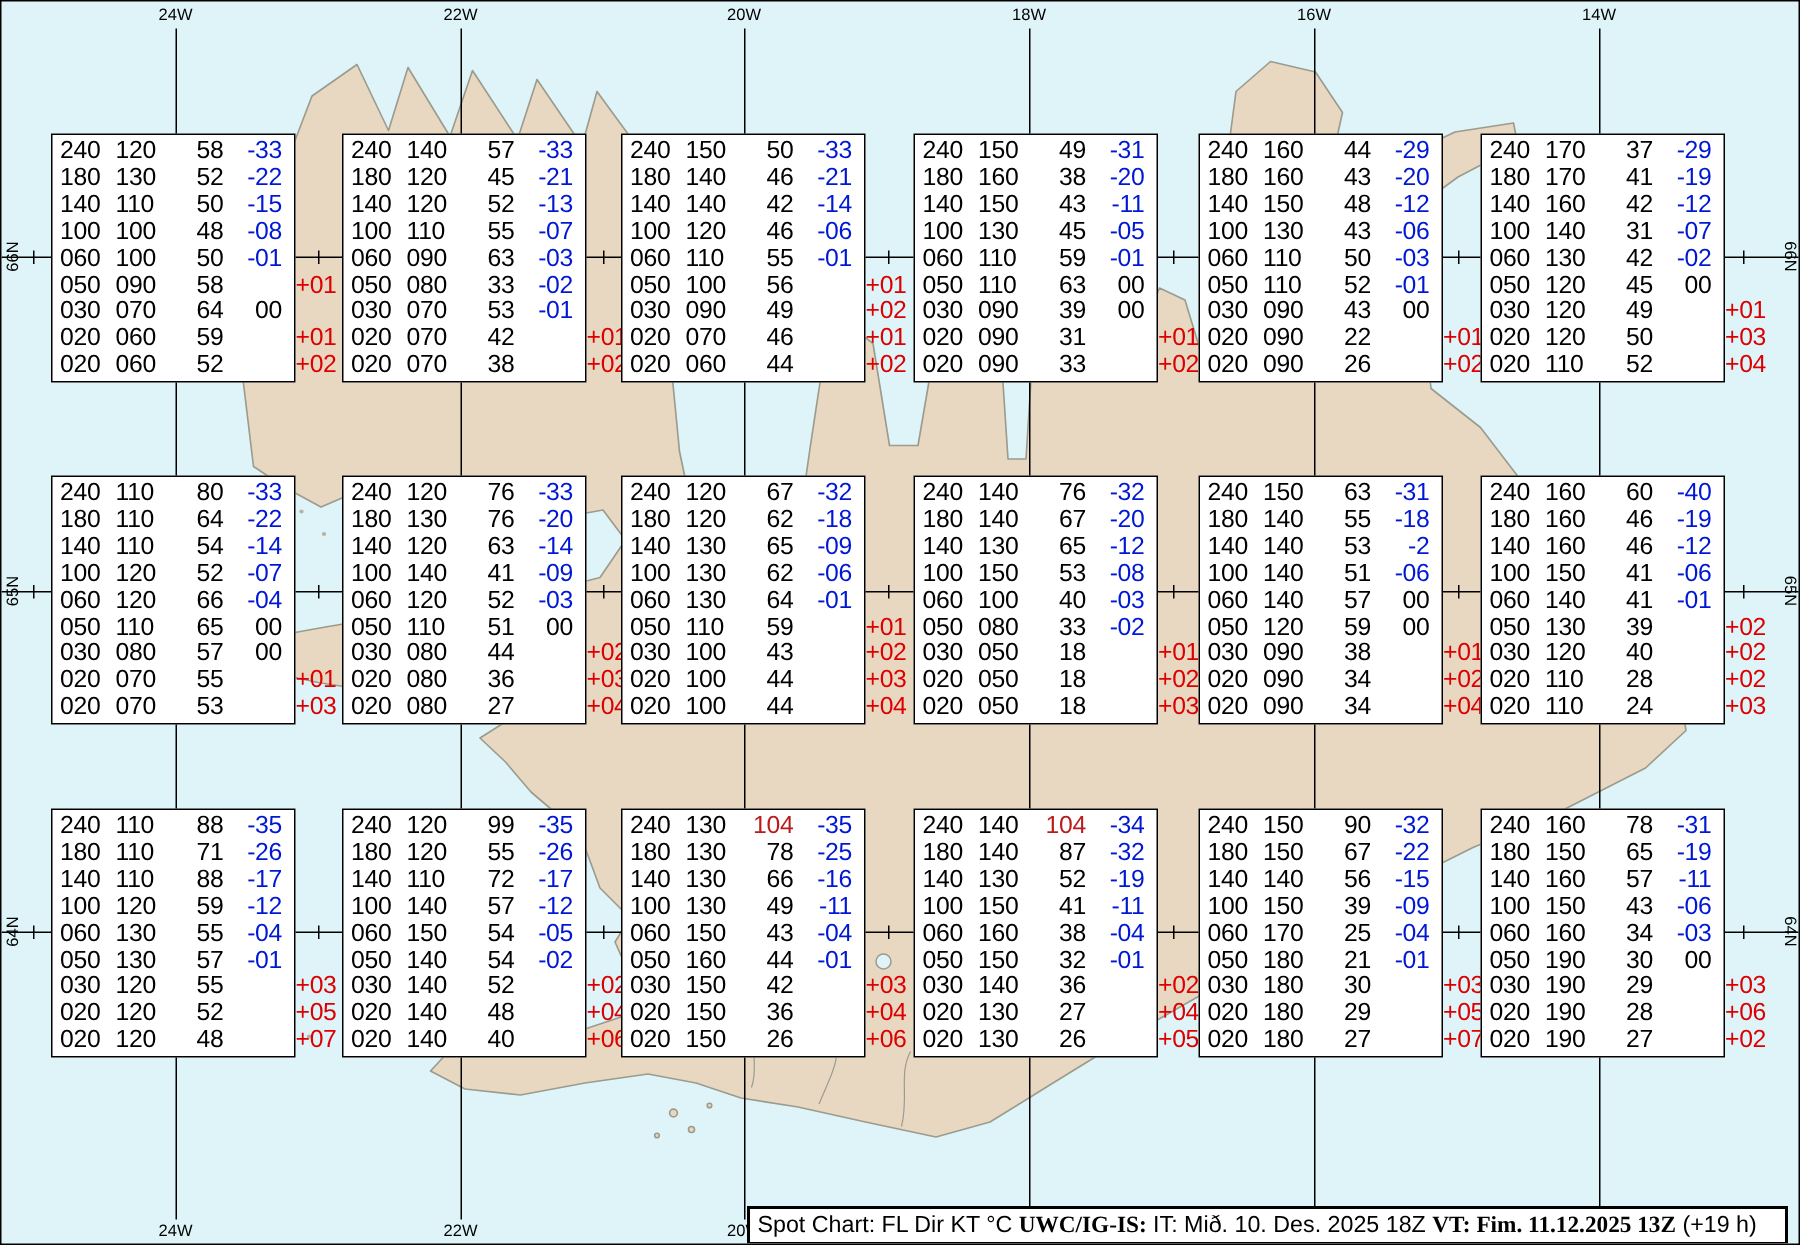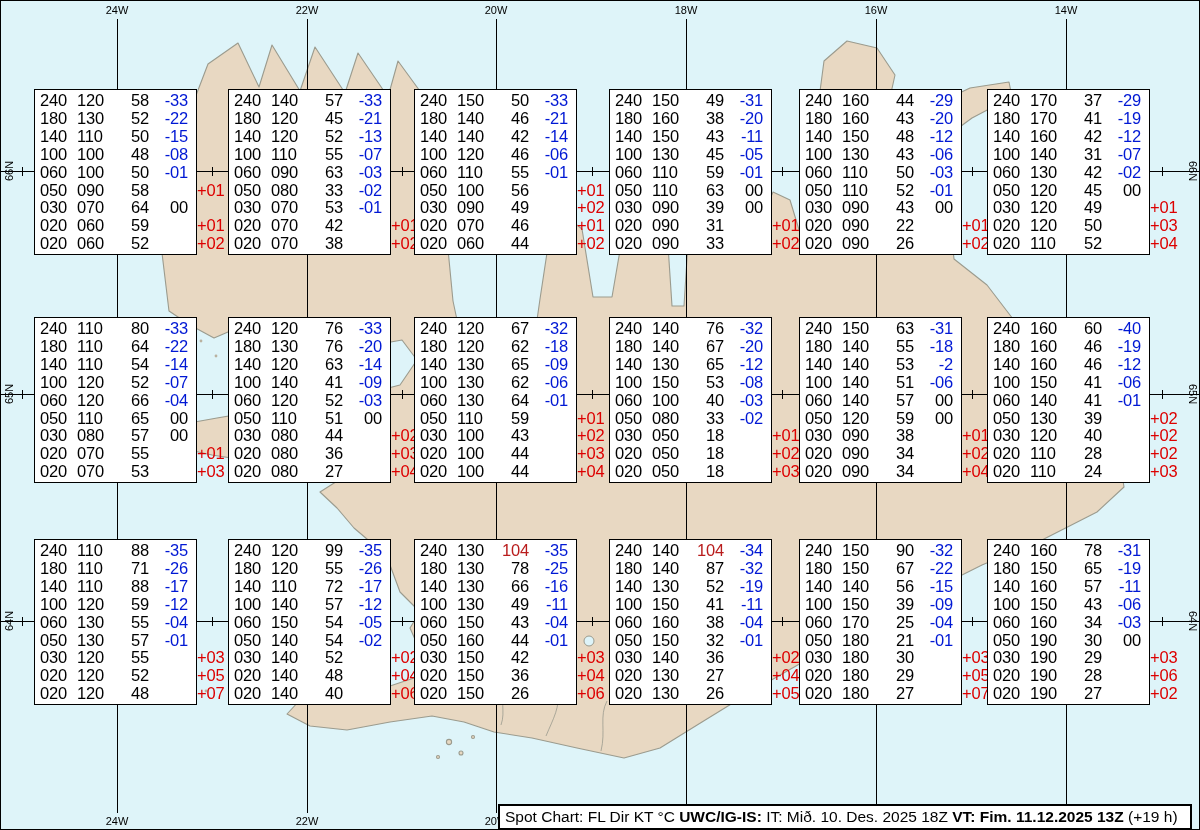--- a/index.html
+++ b/index.html
@@ -36,21 +36,21 @@
   .cell-kt.hot{color:#b91c1c;}
   .cell-t.neg{color:#0018d4;}
   .cell-t.pos{color:#dd0000;padding-left:48px;}
   #footer-bar{
     position:absolute;z-index:6;left:497px;top:803px;width:694px;height:26px;
     background:#fff;border:2px solid #000;box-sizing:border-box;
     display:flex;align-items:center;padding:0 6px 0 5px;
     font-size:15.5px;white-space:nowrap;overflow:hidden;color:#000;
   }
   #footer-bar .seg{white-space:pre;}
-  #footer-bar .seg.b{font-weight:bold;}
+  #footer-bar .seg.b{font-weight:bold;font-family:Liberation Serif, serif;}
 </style>
 </head>
 <body>
 
 <div id="chart">
 
   <svg id="map-svg" width="1200" height="830" viewBox="0 0 1200 830">
     <g fill="#e8d8c2" stroke="#9b9b8e" stroke-width="1.1" stroke-linejoin="round">
       <path d="
         M168,310 L161,252 L170,185 L186,118 L207,63 L237,42 L258,86 L271,44

